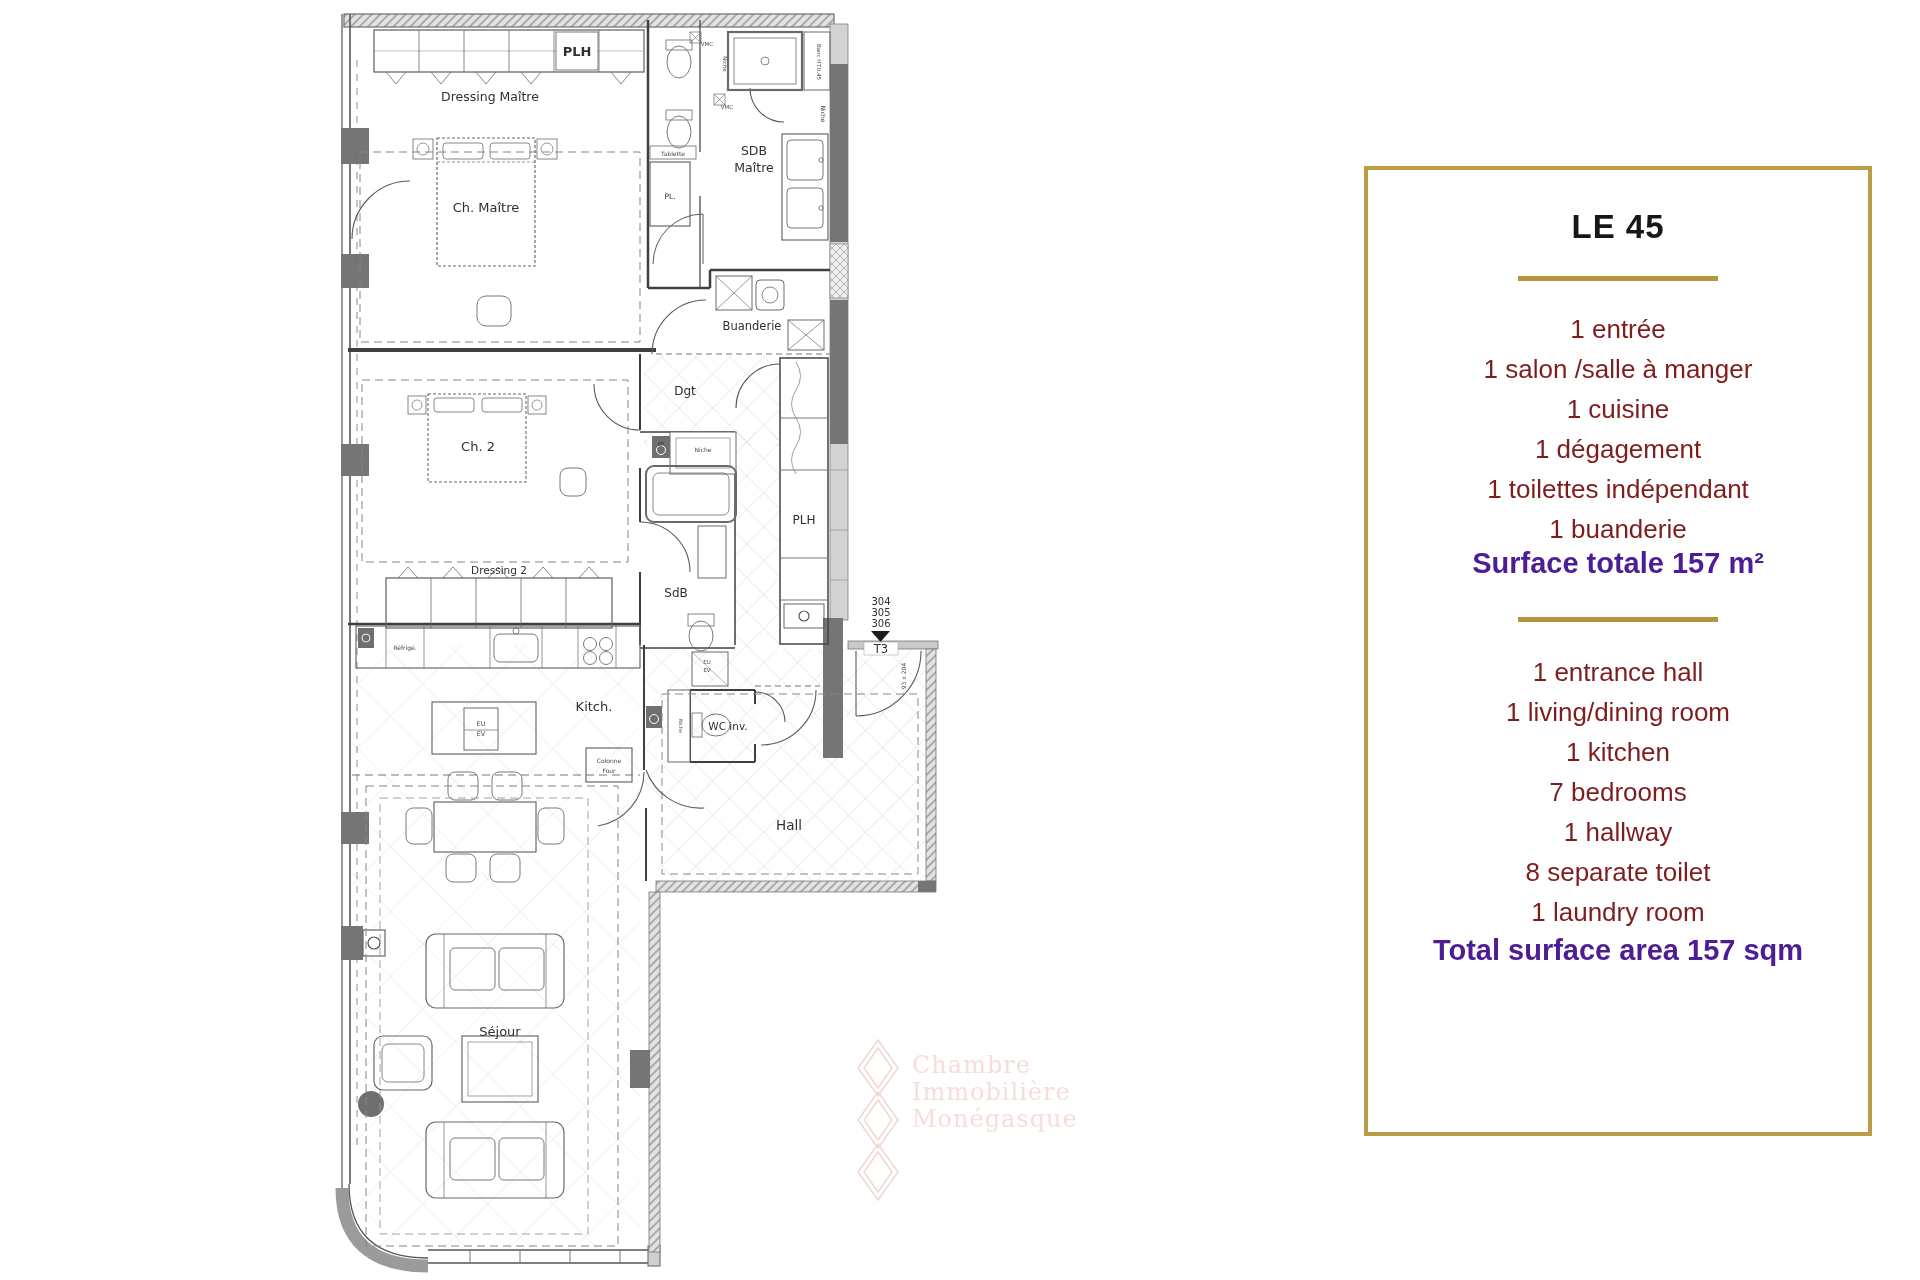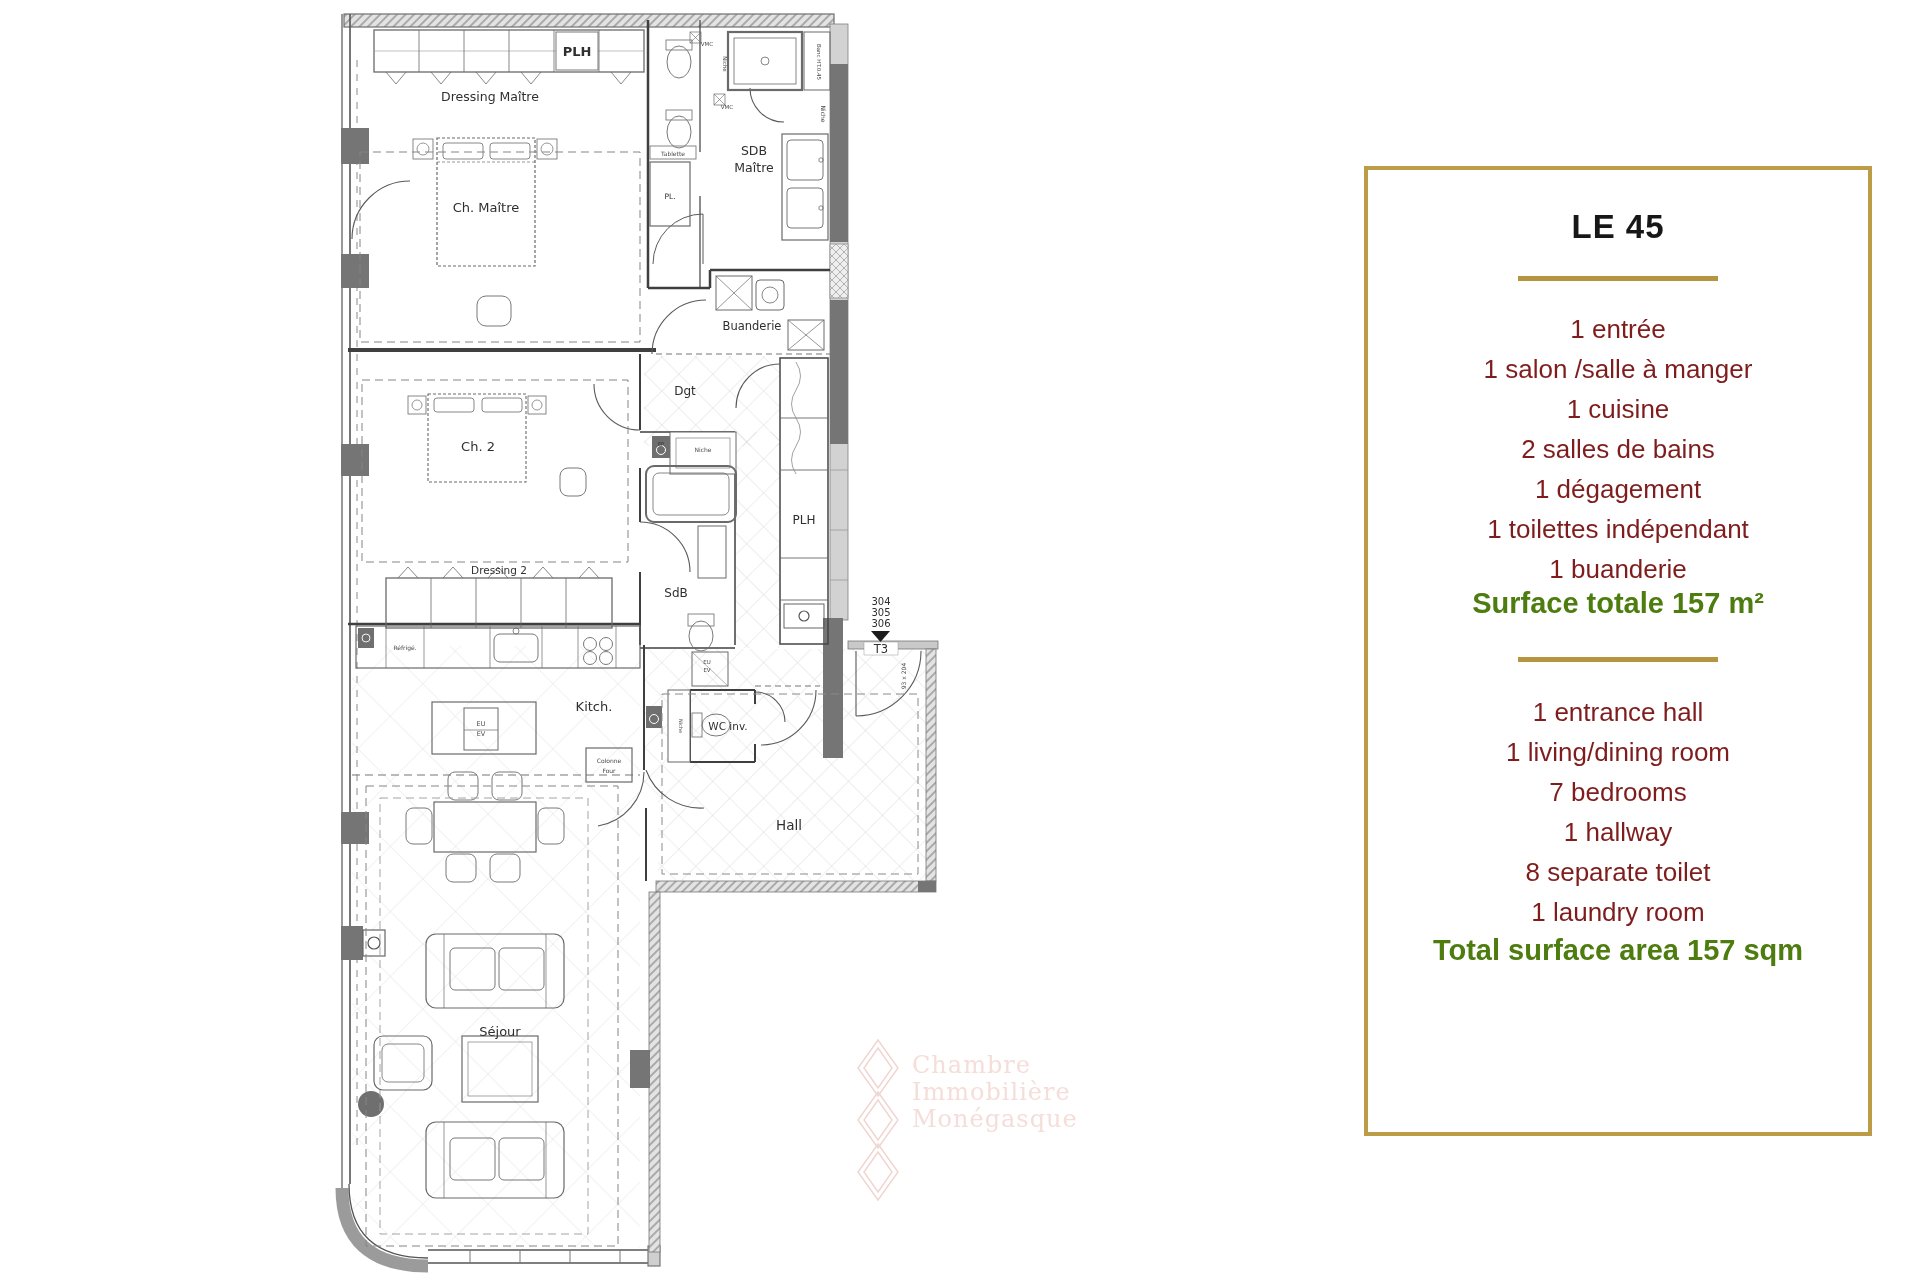--- a/index.html
+++ b/index.html
@@ -5,21 +5,21 @@
   html,body{margin:0;padding:0;background:#ffffff;}
   #page{position:relative;width:1920px;height:1280px;background:#ffffff;overflow:hidden;
         font-family:"Liberation Sans",sans-serif;}
   
   #info-panel{position:absolute;left:1364px;top:166px;width:508px;height:970px;
       box-sizing:border-box;border:4px solid #bd9c47;background:#ffffff;text-align:center;}
   .panel-title{margin-top:38px;font-size:33px;font-weight:700;letter-spacing:1px;color:#171717;}
   .gold-divider{width:200px;height:5px;background:#b5953f;margin:30px auto 28px auto;}
   .gold-divider.second{margin:34px auto 30px auto;}
   .room-item{font-size:26px;line-height:40px;color:#7f1d1d;}
-  .surface-line{margin-top:-6px;font-size:29px;font-weight:700;color:#4d7c0f;line-height:40px;}
+  .surface-line{margin-top:-6px;font-size:29px;font-weight:700;color:#4c1d95;line-height:40px;}
   .surface-line.en{margin-top:-2px;}
   
   #plan-wrap{position:absolute;left:330px;top:0;width:780px;height:1280px;}
   svg{display:block;}
   .lbl{font-family:"DejaVu Sans",sans-serif;fill:#2f2f2f;text-anchor:middle;}
   .tiny{fill:#4a4a4a;}
 </style>
 </head>
 <body>
 
@@ -299,30 +299,30 @@
   </svg>
   </div>
 
   <div id="info-panel">
     <div class="panel-title">LE 45</div>
     <div class="gold-divider"></div>
     <div>
       <div class="room-item">1 entrée</div>
       <div class="room-item">1 salon /salle à manger</div>
       <div class="room-item">1 cuisine</div>
-      <div class="room-item">2 salles de bains</div>
       <div class="room-item">1 dégagement</div>
       <div class="room-item">1 toilettes indépendant</div>
       <div class="room-item">1 buanderie</div>
     </div>
     <div class="surface-line">Surface totale 157 m²</div>
     <div class="gold-divider second"></div>
     <div>
       <div class="room-item">1 entrance hall</div>
       <div class="room-item">1 living/dining room</div>
+      <div class="room-item">1 kitchen</div>
       <div class="room-item">7 bedrooms</div>
       <div class="room-item">1 hallway</div>
       <div class="room-item">8 separate toilet</div>
       <div class="room-item">1 laundry room</div>
     </div>
     <div class="surface-line en">Total surface area 157 sqm</div>
   </div>
 
 </div>
 

